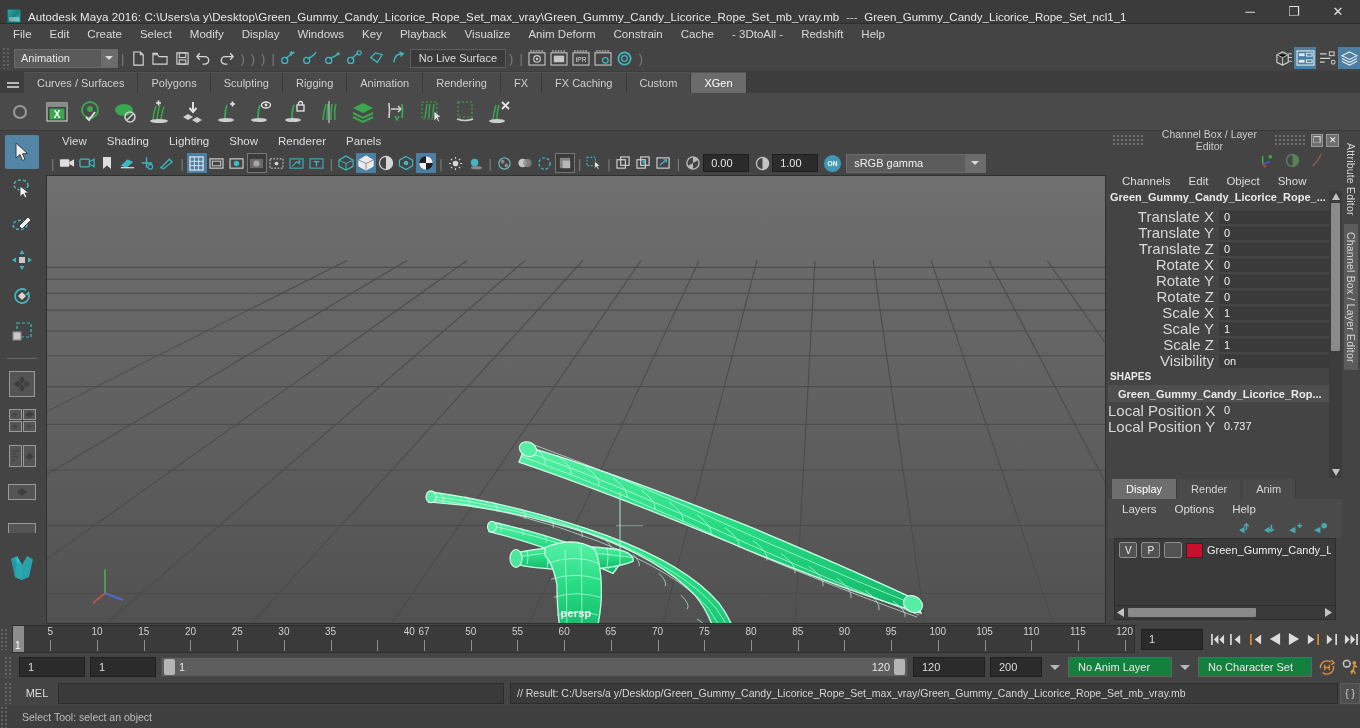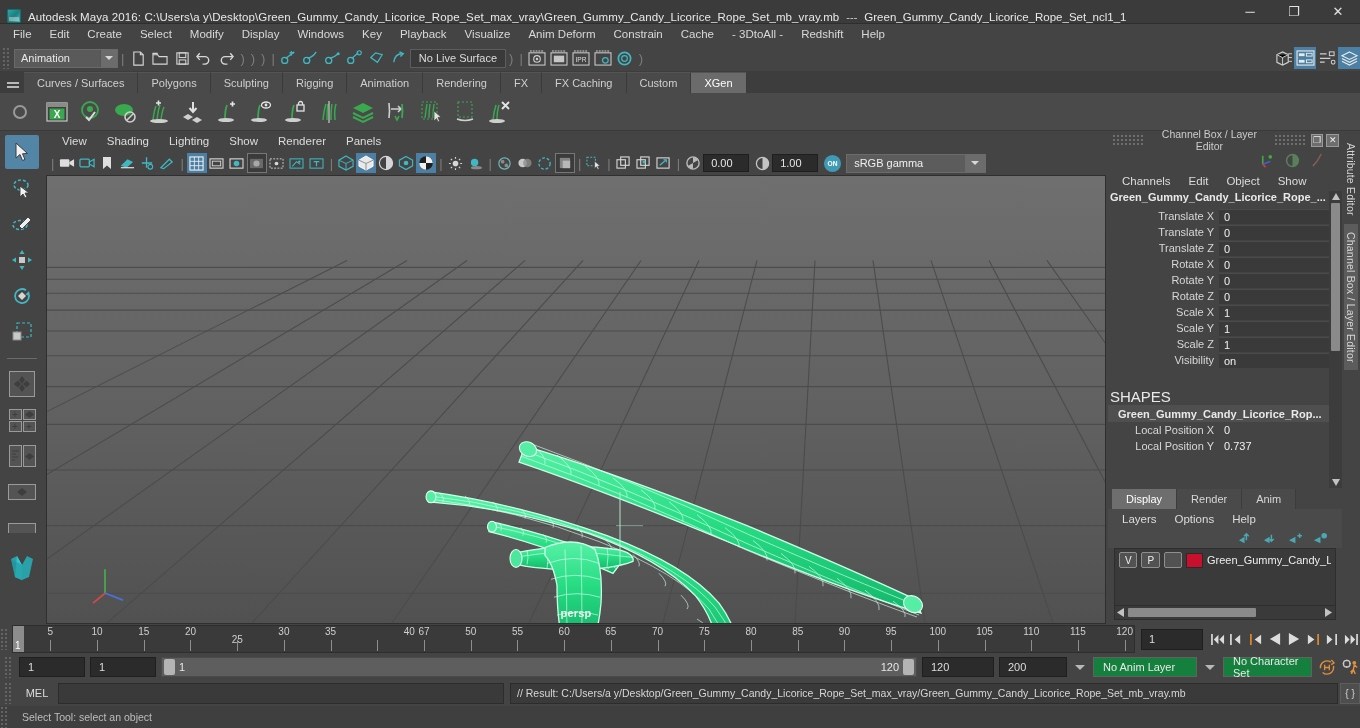--- a/index.html
+++ b/index.html
@@ -103,25 +103,25 @@
   .rp-btn { width:13px;height:13px;border:1px solid #9a9a9a;background:#6e6e6e;margin-right:3px;
             display:flex;align-items:center;justify-content:center;font-size:9px;color:#efefef;}
   .rp-icons { height:22px;flex:0 0 22px;display:flex;align-items:center;justify-content:flex-end;padding-right:18px;gap:10px;}
   .cb-menus { height:20px;flex:0 0 20px;display:flex;align-items:center;gap:2px;padding-left:6px;}
   .cb-menus .mi{padding:0 8px;font-size:11.5px;color:#dcdcdc;}
   .cb-objname { height:17px;flex:0 0 17px;font-size:11px;color:#e9e9e9;font-weight:bold;padding-left:2px;
                 white-space:nowrap;overflow:hidden;}
   .cb-scroll { flex:1 1 auto; display:flex; min-height:0; overflow:hidden;}
   .cb-rows { flex:1 1 auto; min-width:0; }
   .cbrow { height:16px; display:flex; align-items:center; }
-  .cbrow .lbl { flex:1 1 auto; text-align:right; padding-right:5px; font-size:11px; color:#d7d7d7; white-space:nowrap;
+  .cbrow .lbl { flex:1 1 auto; text-align:right; padding-right:5px; font-size:15px; color:#d7d7d7; white-space:nowrap;
                 overflow:hidden;}
   .cbrow .val { width:110px; flex:0 0 110px; height:15px; background:#3a3a3a; border-top:1px solid #4a4a4a;
                 font-size:11px; color:#f0f0f0; padding-left:5px; display:flex;align-items:center;}
-  .cb-section { height:17px; font-size:15px; font-weight:normal; color:#e9e9e9; padding-left:2px; display:flex;align-items:center;margin-top:20px;}
+  .cb-section { height:17px; font-size:10px; font-weight:bold; color:#e9e9e9; padding-left:2px; display:flex;align-items:center;}
   .cb-shape { height:17px; font-size:11px; font-weight:bold; color:#e9e9e9; padding-left:10px; display:flex;align-items:center;
               background:#4f4f4f; white-space:nowrap; overflow:hidden;}
   .cb-sb { width:13px; flex:0 0 13px; background:#3c3c3c; display:flex;flex-direction:column;align-items:center;}
   .cb-sb .ar { height:11px; display:flex;align-items:center;justify-content:center;}
   .cb-sb .thumb { width:9px; background:#8a8a8a; margin:1px 0; border-radius:1px;}
 
   .lyr-tabs { height:21px; flex:0 0 21px; display:flex; align-items:flex-end; padding-left:4px; }
   .ltab { height:20px;line-height:20px;padding:0 14px;font-size:11px;color:#d6d6d6;background:#4a4a4a;
           border-right:1px solid #3c3c3c;}
   .ltab.active{background:#6e6e6e;color:#fff;}
@@ -1140,21 +1140,21 @@
       </div>
     <div class="tick" style="left: 37.3667px;"></div>
         <div class="tlab" style="left: 37.3667px;">5</div>
         <div class="tick" style="left: 84.075px;"></div>
         <div class="tlab" style="left: 84.075px;">10</div>
         <div class="tick" style="left: 130.783px;"></div>
         <div class="tlab" style="left: 130.783px;">15</div>
         <div class="tick" style="left: 177.492px;"></div>
         <div class="tlab" style="left: 177.492px;">20</div>
         <div class="tick" style="left: 224.2px;"></div>
-        <div class="tlab" style="left: 224.2px; margin-top: 8px;">25</div>
+        <div class="tlab" style="left: 224.2px;">25</div>
         <div class="tick" style="left: 270.908px;"></div>
         <div class="tlab" style="left: 270.908px;">30</div>
         <div class="tick" style="left: 317.617px;"></div>
         <div class="tlab" style="left: 317.617px;">35</div>
         <div class="tick" style="left: 364.325px;"></div>
         <div class="tlab" style="left: 364.325px; margin-left: 32px;">40</div>
         <div class="tick" style="left: 411.033px;"></div>
         <div class="tlab" style="left: 411.033px;">67</div>
         <div class="tick" style="left: 457.742px;"></div>
         <div class="tlab" style="left: 457.742px;">50</div>
@@ -1242,25 +1242,25 @@
     <div class="grip" style="margin-right:1px"></div>
     <div class="rfield" style="width:66px">1</div>
     <div class="rfield" style="width:66px">1</div>
     <div class="rslider">
       <div class="rhandle rstart"></div>
       <div class="rtxt" style="left:17px">1</div>
       <div class="rtxt" style="right:17px">120</div>
       <div class="rhandle rend"></div>
     </div>
     <div class="rfield" style="width:72px">120</div>
-    <div class="rfield" style="width:68px">200</div>
+    <div class="rfield" style="width:52px">200</div>
     <div class="dropdown-tri"></div>
     <div class="cfield" style="width:104px">No Anim Layer</div>
     <div class="dropdown-tri"></div>
-    <div class="cfield" style="width:89px">No Character Set</div>
+    <div class="cfield" style="width:114px">No Character Set</div>
     <div class="pb">
       <svg width="18" height="17" viewBox="0 0 19 18">
           <circle cx="9.5" cy="9" r="7" fill="none" stroke="#e0903a" stroke-width="1.5" stroke-dasharray="16 5"></circle>
           <path d="M7 6v6M12 6v6M7 9h5" stroke="#e0903a" stroke-width="1.4"></path>
           <path d="M14 1 L17 4 L14 6" fill="none" stroke="#e0903a" stroke-width="1.4"></path>
         </svg>
     </div>
     <div class="pb">
       <svg width="18" height="17" viewBox="0 0 19 18">
           <circle cx="5" cy="5" r="3.5" fill="none" stroke="#c8c8c8" stroke-width="1.4"></circle>

